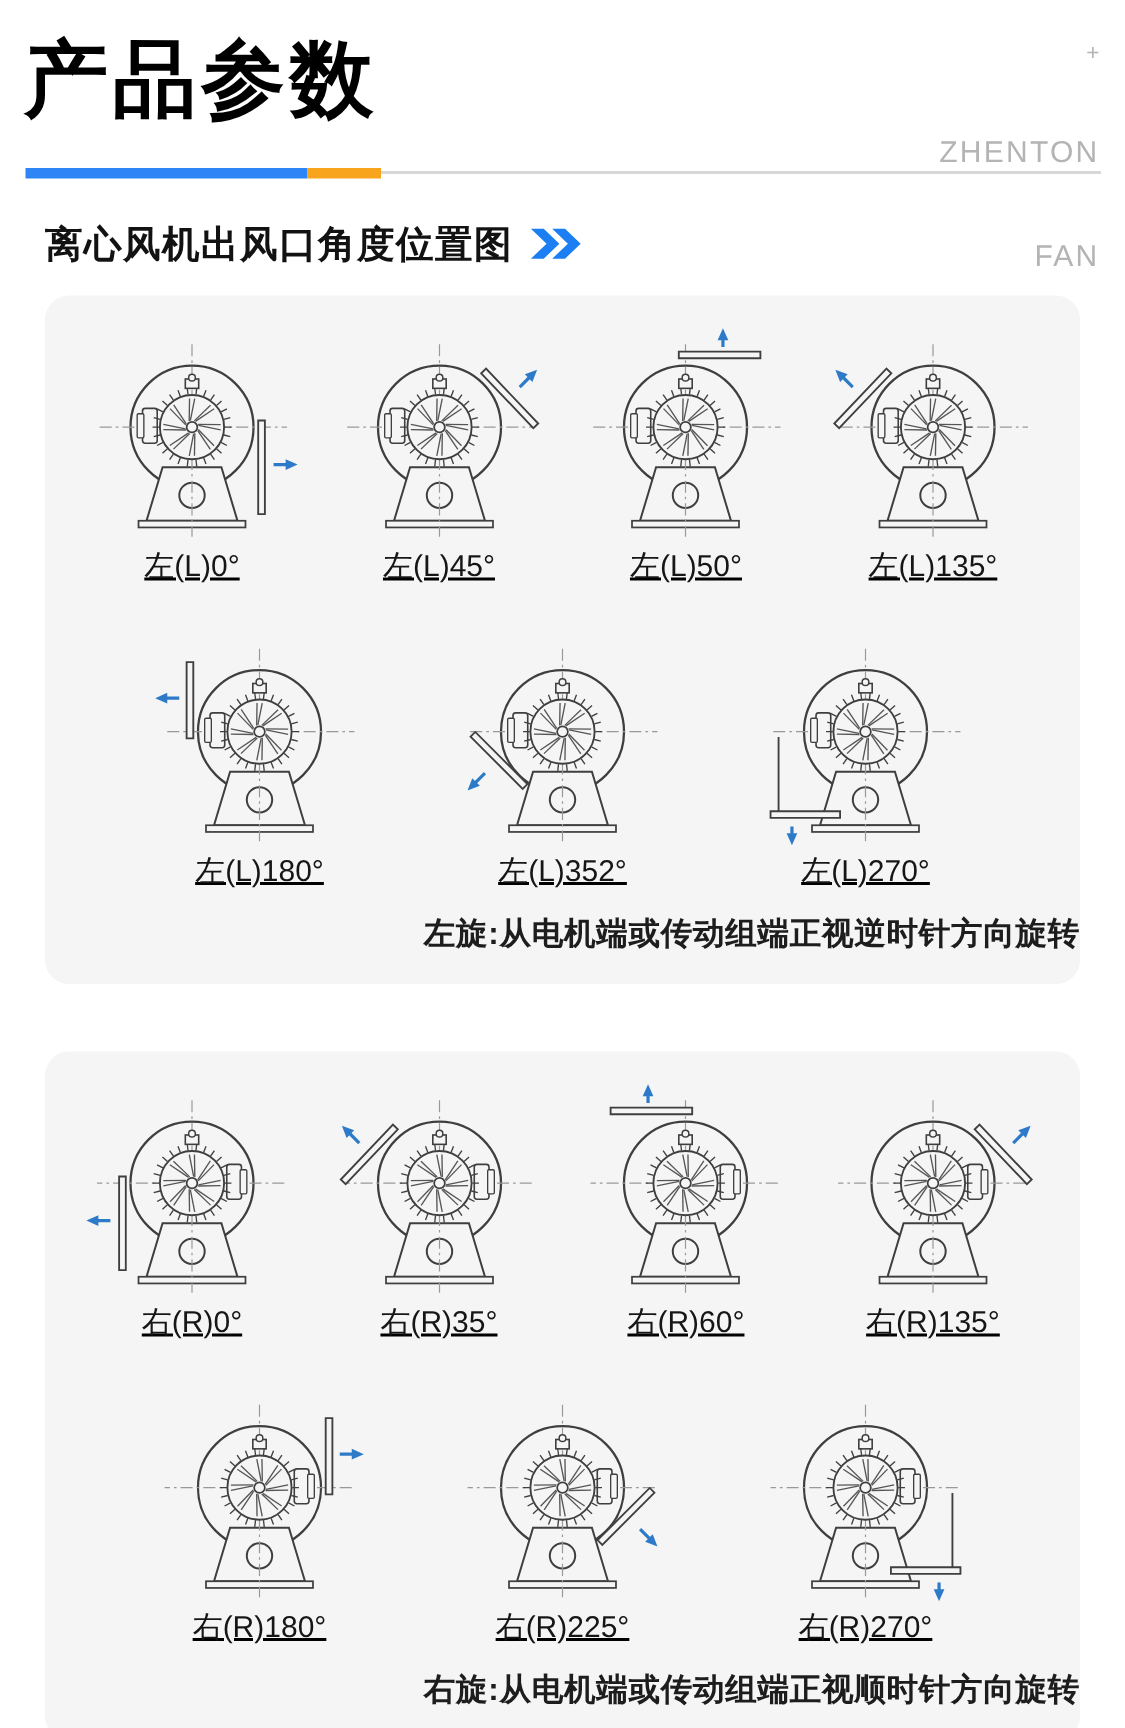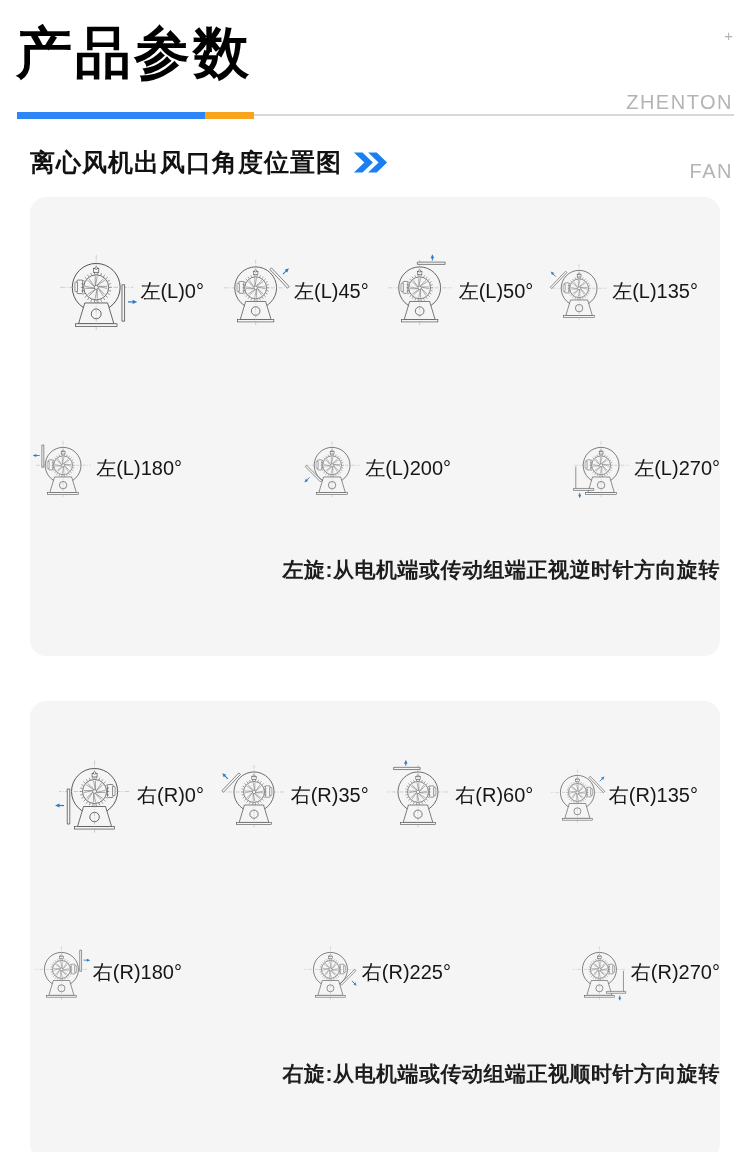--- a/index.html
+++ b/index.html
@@ -14,22 +14,22 @@
   .d-blue{width:188px;height:7px;}
   .d-orange{width:49px;height:7px;}
   .d-line{flex:1;height:2px;background:#d8d8d8;}
   .sec{position:absolute;left:30px;top:146px;display:flex;align-items:center;gap:11px;}
   .sec-t{font-size:25px;font-weight:700;color:#121212;letter-spacing:1px;}
   .panel{position:absolute;left:30px;width:690px;height:459px;border-radius:16px;background:#f5f5f6;}
   .p1{top:197px;}
   .p2{top:701px;}
   .row{display:flex;}
   .r1{justify-content:space-between;padding:20px 22px 0 22px;}
-  .r2{justify-content:space-between;gap:28px;margin-top:29px;}
-  .cell{width:152px;display:flex;flex-direction:row;align-items:center;}
+  .r2{justify-content:center;gap:50px;margin-top:29px;}
+  .cell{width:152px;display:flex;flex-direction:column;align-items:center;text-decoration:underline;}
   .cell svg{display:block;}
   .flabel{font-size:20px;font-weight:500;color:#161616;line-height:26px;text-align:center;white-space:nowrap;}
   .caption{margin-top:14px;text-align:right;font-size:21px;font-weight:600;color:#1d1d1d;letter-spacing:0.5px;}
 </style>
 </head>
 <body>
 
 <div class="page">
 
   <div class="title">产品参数</div>
@@ -445,21 +445,21 @@
               <line x1="86.71448903727726" y1="71.30313643576311" x2="98.85068027561034" y2="59.555892973383486"></line>
               <line x1="87.52766670602423" y1="71.68596464742619" x2="101.57088589632784" y2="62.30125039973052"></line>
               <line x1="89.53351090110867" y1="73.89114274794882" x2="106.42164953600873" y2="74.16617035785293"></line>
               <line x1="89.83781392049264" y1="74.73684661632576" x2="106.40386452368898" y2="78.03090705143488"></line>
             </g>
             <circle cx="85" cy="76" r="4" fill="#f5f5f6" stroke="#3f3f3f" stroke-width="1.3"></circle>
             <polygon points="16.23223304703363,79.76776695296637 55.23223304703363,118.76776695296637 58.76776695296637,115.23223304703363 19.76776695296637,76.23223304703363" fill="#f5f5f6" stroke="#3f3f3f" stroke-width="1.4"></polygon>
             <line x1="27" y1="107" x2="18.949747468305834" y2="115.05025253169417" stroke="#2d7bc8" stroke-width="2.4"></line>
             <polygon points="14,120 17.535533905932738,110.8076118445749 23.19238815542512,116.46446609406726" fill="#2d7bc8"></polygon>
           </svg>
-          <div class="flabel">左(L)200°</div>
+          <div class="flabel">左(L)352°</div>
         </div>
         <div class="cell">
           <svg viewBox="0 0 170 166" width="152" height="148">
             <circle cx="85" cy="76" r="46" fill="none" stroke="#3f3f3f" stroke-width="1.7"></circle>
             <polygon points="63,106 107,106 119,146 51,146" fill="#f5f5f6" stroke="#3f3f3f" stroke-width="1.5"></polygon>
             <rect x="45" y="146" width="80" height="5" fill="#f5f5f6" stroke="#3f3f3f" stroke-width="1.3"></rect>
             <circle cx="85" cy="127" r="9.5" fill="#f5f5f6" stroke="#3f3f3f" stroke-width="1.5"></circle>
             <line x1="16" y1="76" x2="156" y2="76" stroke="#999" stroke-width="0.9" stroke-dasharray="9 3 2 3"></line>
             <line x1="85" y1="14" x2="85" y2="158" stroke="#999" stroke-width="0.9" stroke-dasharray="9 3 2 3"></line>
             <rect x="48" y="62" width="11" height="26" rx="2" fill="#f5f5f6" stroke="#3f3f3f" stroke-width="1.2"></rect>

